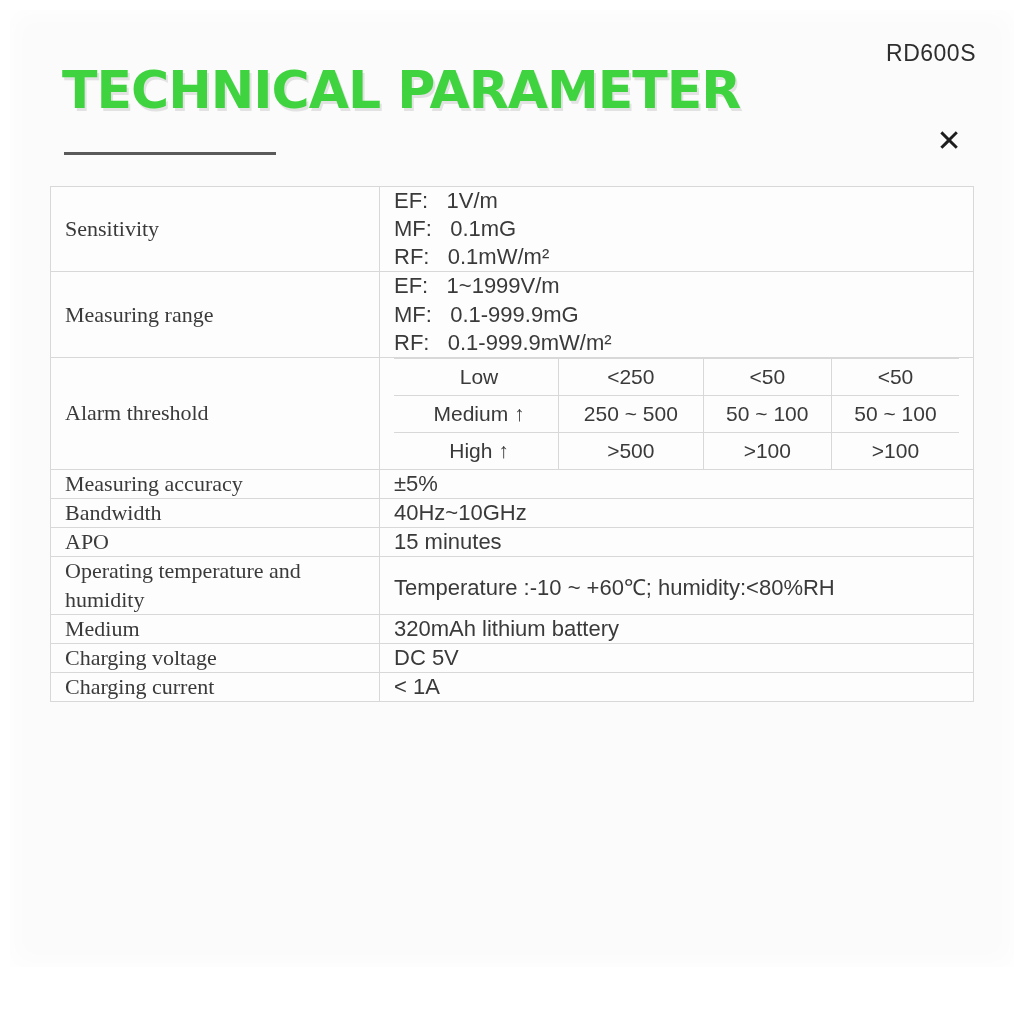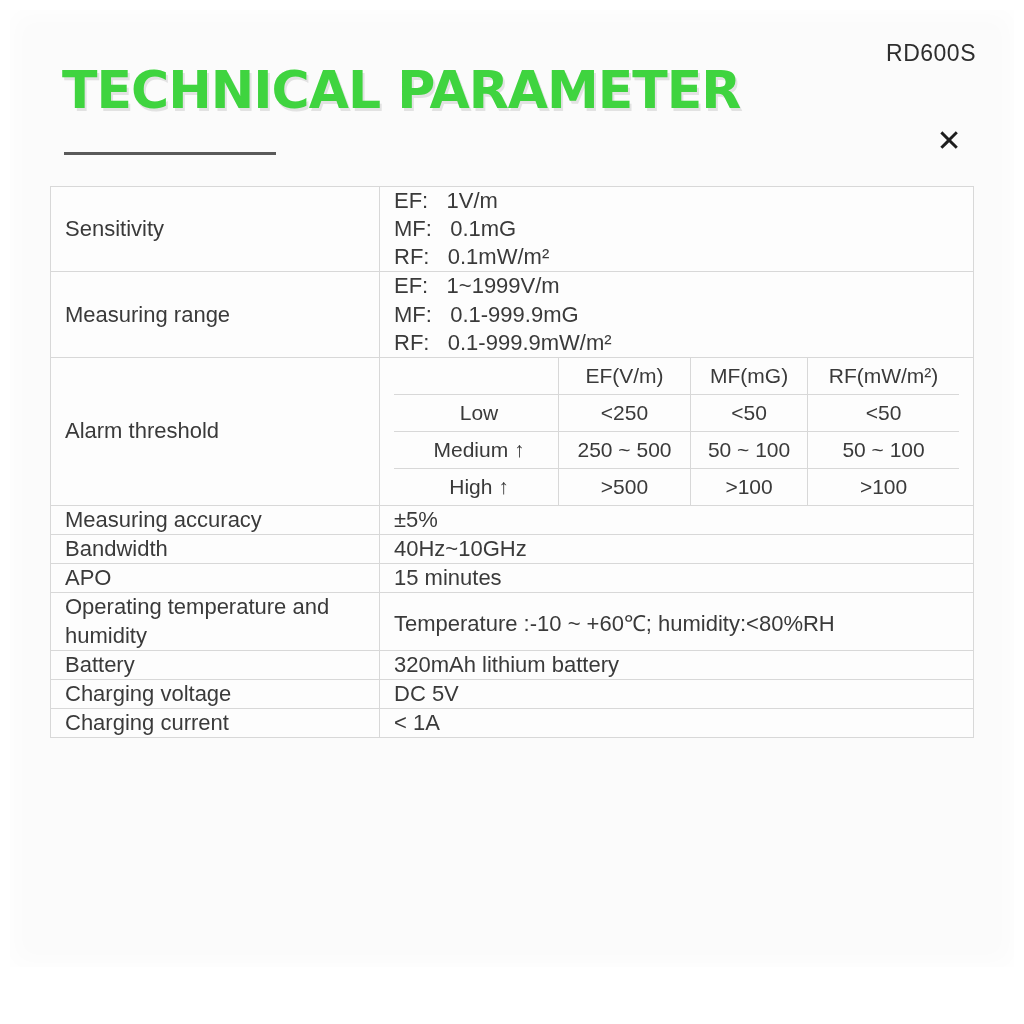--- a/index.html
+++ b/index.html
@@ -88,20 +88,21 @@
     padding: 0 14px;
     vertical-align: middle;
     color: #3a3a3a;
     font-size: 22px;
   }
   td.label {
     width: 300px;
     padding-left: 16px;
     white-space: pre-line;
     line-height: 1.28;
+    font-family: Liberation Serif, serif;
   }
   td.value {
     padding-left: 12px;
   }
   .multiline {
     line-height: 1.28;
   }
   .ml-row {
     display: block;
     white-space: pre;
@@ -176,26 +177,20 @@
           <span class="ml-row">MF:   0.1-999.9mG</span>
           <span class="ml-row">RF:   0.1-999.9mW/m²</span>
         </td>
       </tr>
 
       <tr>
         <td class="label">Alarm threshold</td>
         <td class="nested-host">
           <table class="nested">
             <tbody>
-              <tr class="head">
-                <td class="rowhead blank"></td>
-                <td>EF(V/m)</td>
-                <td>MF(mG)</td>
-                <td>RF(mW/m²)</td>
-              </tr>
               <tr>
                 <td class="rowhead">Low</td>
                 <td>&lt;250</td>
                 <td>&lt;50</td>
                 <td>&lt;50</td>
               </tr>
               <tr>
                 <td class="rowhead">Medium ↑</td>
                 <td>250 ~ 500</td>
                 <td>50 ~ 100</td>
@@ -222,21 +217,21 @@
       </tr>
       <tr>
         <td class="label">APO</td>
         <td class="value">15 minutes</td>
       </tr>
       <tr>
         <td class="label">Operating temperature and humidity</td>
         <td class="value">Temperature :-10 ~ +60℃;   humidity:&lt;80%RH</td>
       </tr>
       <tr>
-        <td class="label">Battery</td>
+        <td class="label">Medium</td>
         <td class="value">320mAh lithium battery</td>
       </tr>
       <tr>
         <td class="label">Charging voltage</td>
         <td class="value">DC 5V</td>
       </tr>
       <tr>
         <td class="label">Charging current</td>
         <td class="value">&lt; 1A</td>
       </tr>

